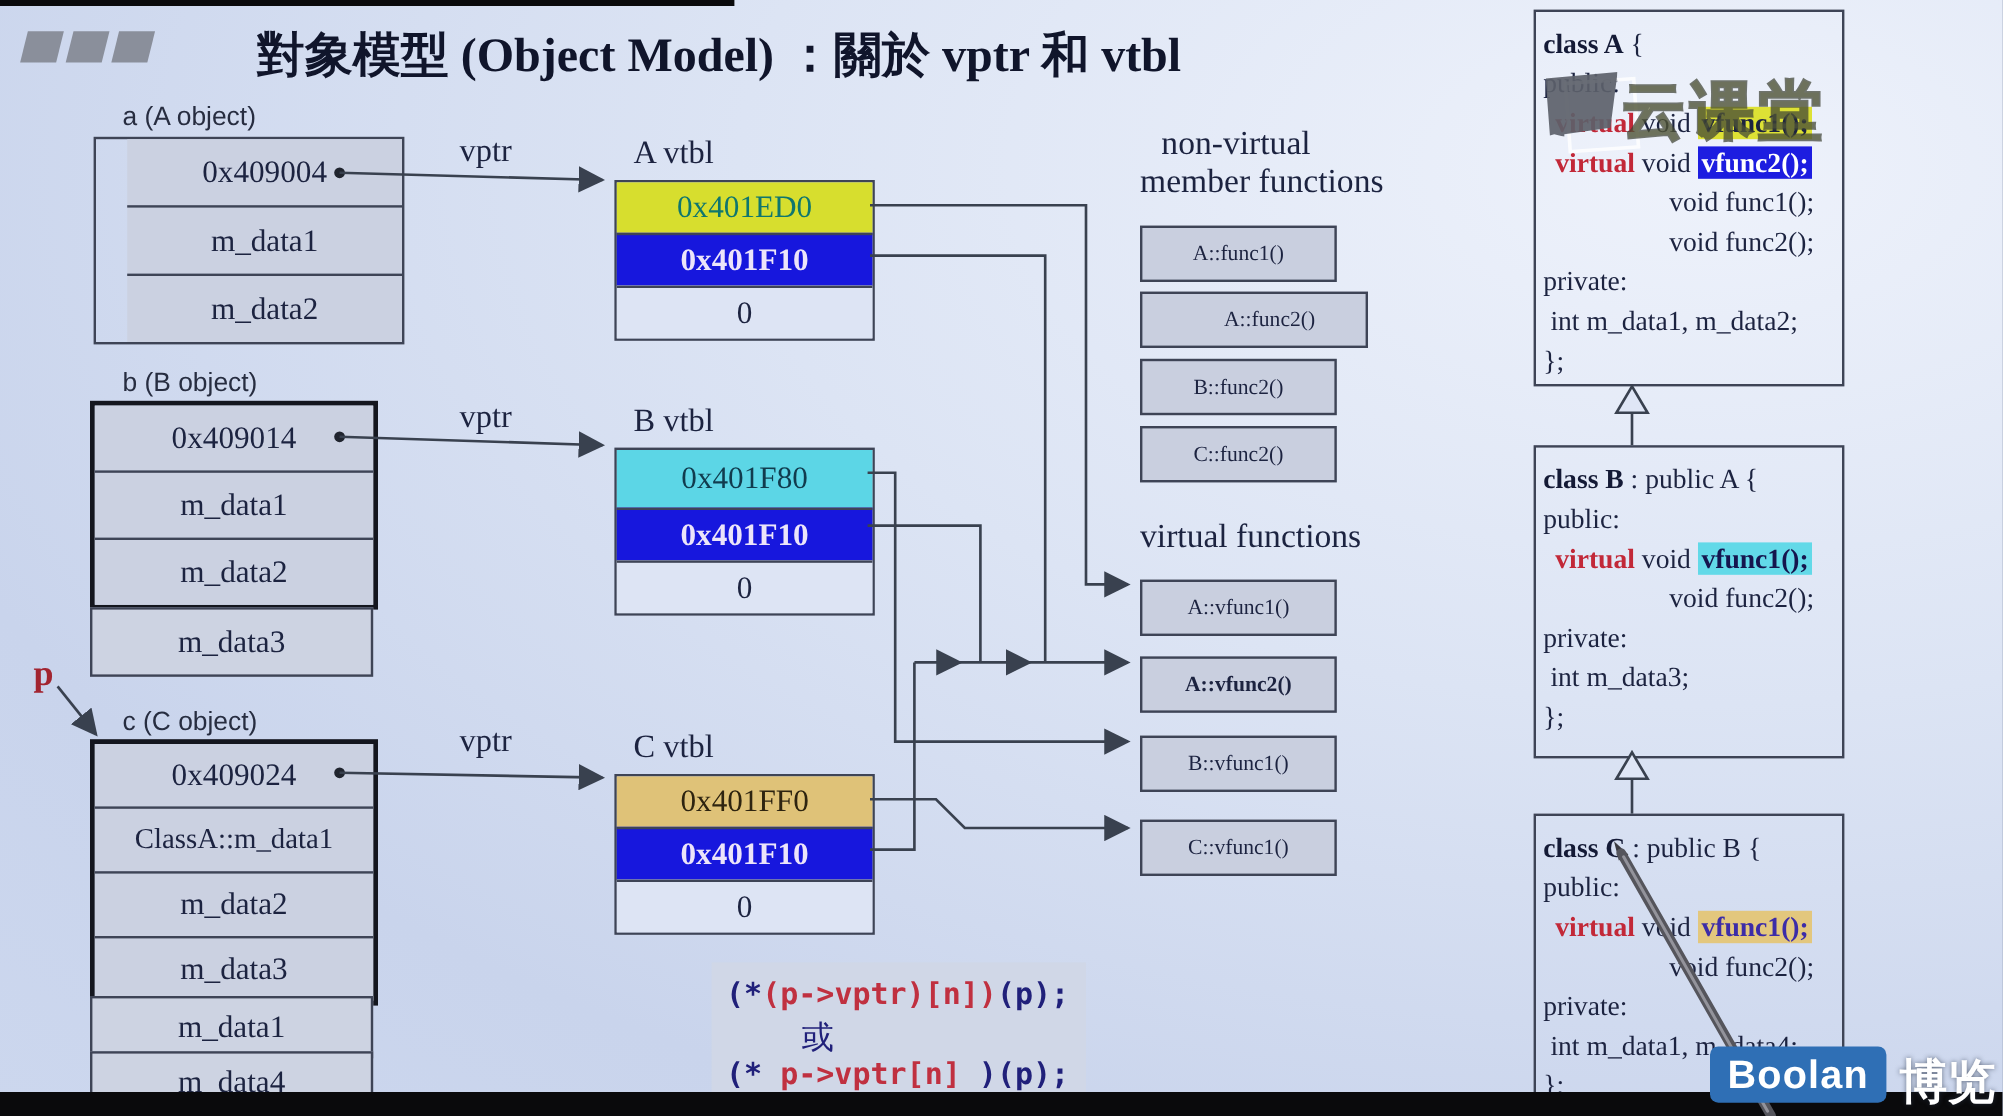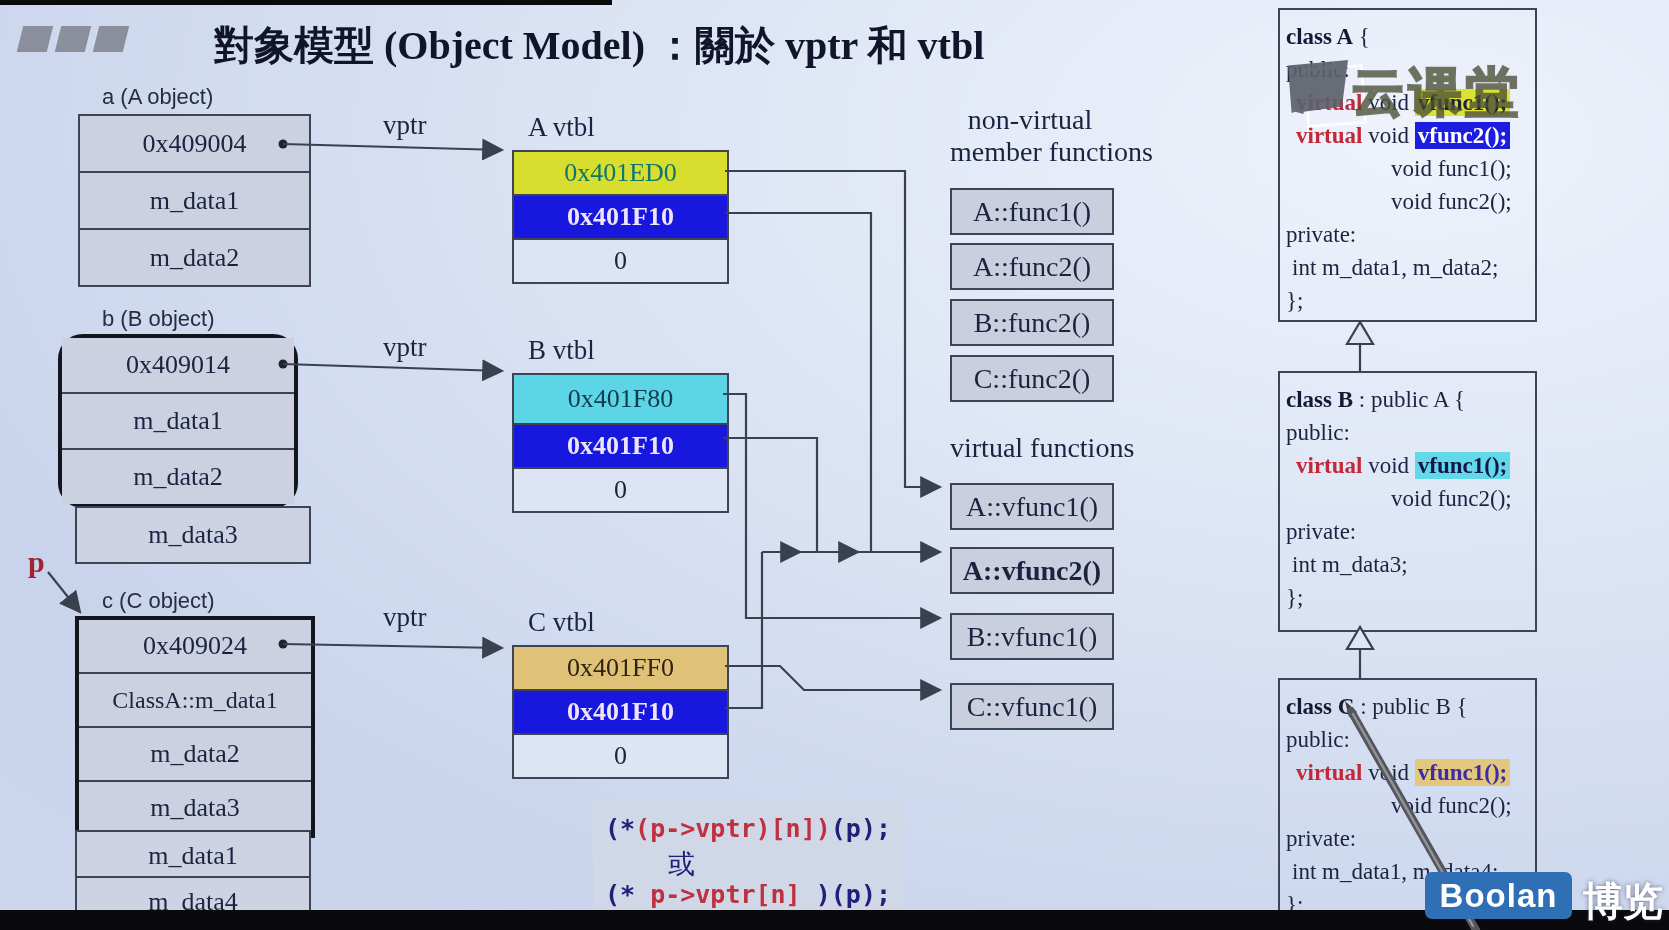--- a/index.html
+++ b/index.html
@@ -23,21 +23,21 @@
   
   .vtbl-label,.vptr-label{position:absolute;font-size:27px;color:#1c2340;white-space:nowrap;}
   .vt-yellow{background:#d7de2e;color:#0f766e;}
   .vt-blue{background:#1717dd;color:#ece4fa;font-weight:bold;}
   .vt-cyan{background:#5cd6e6;color:#113c4e;}
   .vt-tan{background:#dfc278;color:#2e2410;}
   .vt-zero{background:#dde4f4;}
   
   .sec-title{position:absolute;width:160px;left:950px;text-align:center;font-size:28px;color:#1c2340;white-space:nowrap;}
   .fn-box{position:absolute;left:950px;width:160px;height:43px;border:2px solid #3e4456;
-          display:flex;align-items:center;justify-content:center;font-size:28px;background:#c9cfdf;color:#1c2340;}
+          display:flex;align-items:center;justify-content:center;font-size:18px;background:#c9cfdf;color:#1c2340;}
   
   .code-panel{position:absolute;left:593px;top:802px;width:312px;height:110px;background:#d0d7e7;}
   .code-line{position:absolute;left:12px;font:bold 25px "DejaVu Sans Mono",monospace;white-space:pre;}
   .c-navy{color:#20207a;} .c-red{color:#c03040;}
   .or-line{position:absolute;left:75px;font-size:27px;color:#20207a;}
   
   .class-box{position:absolute;left:1278px;width:255px;border:2px solid #3e4456;
              font-size:23px;color:#1c2340;padding:10px 0 0 0;background:transparent;}
   .cl{height:33px;line-height:33px;padding-left:6px;white-space:nowrap;}
   .cl.indent{padding-left:16px;} .cl.findent{padding-left:111px;} .cl.mindent{padding-left:12px;}
@@ -71,28 +71,28 @@
 <body>
 
 <div id="stage">
 
   <div class="bullet" style="left:20px;"></div>
   <div class="bullet" style="left:58px;"></div>
   <div class="bullet" style="left:96px;"></div>
   <div class="title">對象模型 (Object Model) ：關於 vptr 和 vtbl</div>
 
   <div class="obj-label" style="left:102px;top:84px;">a (A object)</div>
-  <div class="thin-group" style="left:78px;top:114px;width:229px;">
+  <div class="thin-group" style="left:78px;top:114px;width:229px;padding-left:26px;">
     <div class="memrow" style="height:55px;">0x409004</div>
     <div class="memrow" style="height:55px;">m_data1</div>
     <div class="memrow" style="height:55px;">m_data2</div>
   </div>
 
   <div class="obj-label" style="left:102px;top:306px;">b (B object)</div>
-  <div class="thick-group" style="left:58px;top:334px;width:232px;border-radius:25px;">
+  <div class="thick-group" style="left:75px;top:334px;width:232px;">
     <div class="memrow" style="height:54px;">0x409014</div>
     <div class="memrow" style="height:54px;">m_data1</div>
     <div class="memrow" style="height:54px;">m_data2</div>
   </div>
   <div class="solo-row" style="left:75px;top:506px;width:232px;height:54px;">m_data3</div>
 
   <div class="ptr-label" style="left:28px;top:545px;">p</div>
   <div class="obj-label" style="left:102px;top:588px;">c (C object)</div>
   <div class="thick-group" style="left:75px;top:616px;width:232px;">
     <div class="memrow" style="height:52px;">0x409024</div>
@@ -124,21 +124,21 @@
   <div class="vtbl-label" style="left:528px;top:607px;">C vtbl</div>
   <div class="thin-group" style="left:512px;top:645px;width:213px;">
     <div class="memrow vt-tan" style="height:42px;">0x401FF0</div>
     <div class="memrow vt-blue" style="height:42px;">0x401F10</div>
     <div class="memrow vt-zero" style="height:42px;">0</div>
   </div>
 
   <div class="sec-title" style="top:104px;">non-virtual</div>
   <div class="sec-title" style="top:136px;">member functions</div>
   <div class="fn-box" style="top:188px;">A::func1()</div>
-  <div class="fn-box" style="top:243px;">A::func2()</div>
+  <div class="fn-box" style="top:243px;padding-left:26px;">A::func2()</div>
   <div class="fn-box" style="top:299px;">B::func2()</div>
   <div class="fn-box" style="top:355px;">C::func2()</div>
 
   <div class="sec-title" style="top:432px;">virtual functions</div>
   <div class="fn-box vt-yellow" style="top:483px;">A::vfunc1()</div>
   <div class="fn-box vt-blue" style="top:547px;">A::vfunc2()</div>
   <div class="fn-box vt-cyan" style="top:613px;">B::vfunc1()</div>
   <div class="fn-box vt-tan" style="top:683px;">C::vfunc1()</div>
 
   <div class="code-panel">

